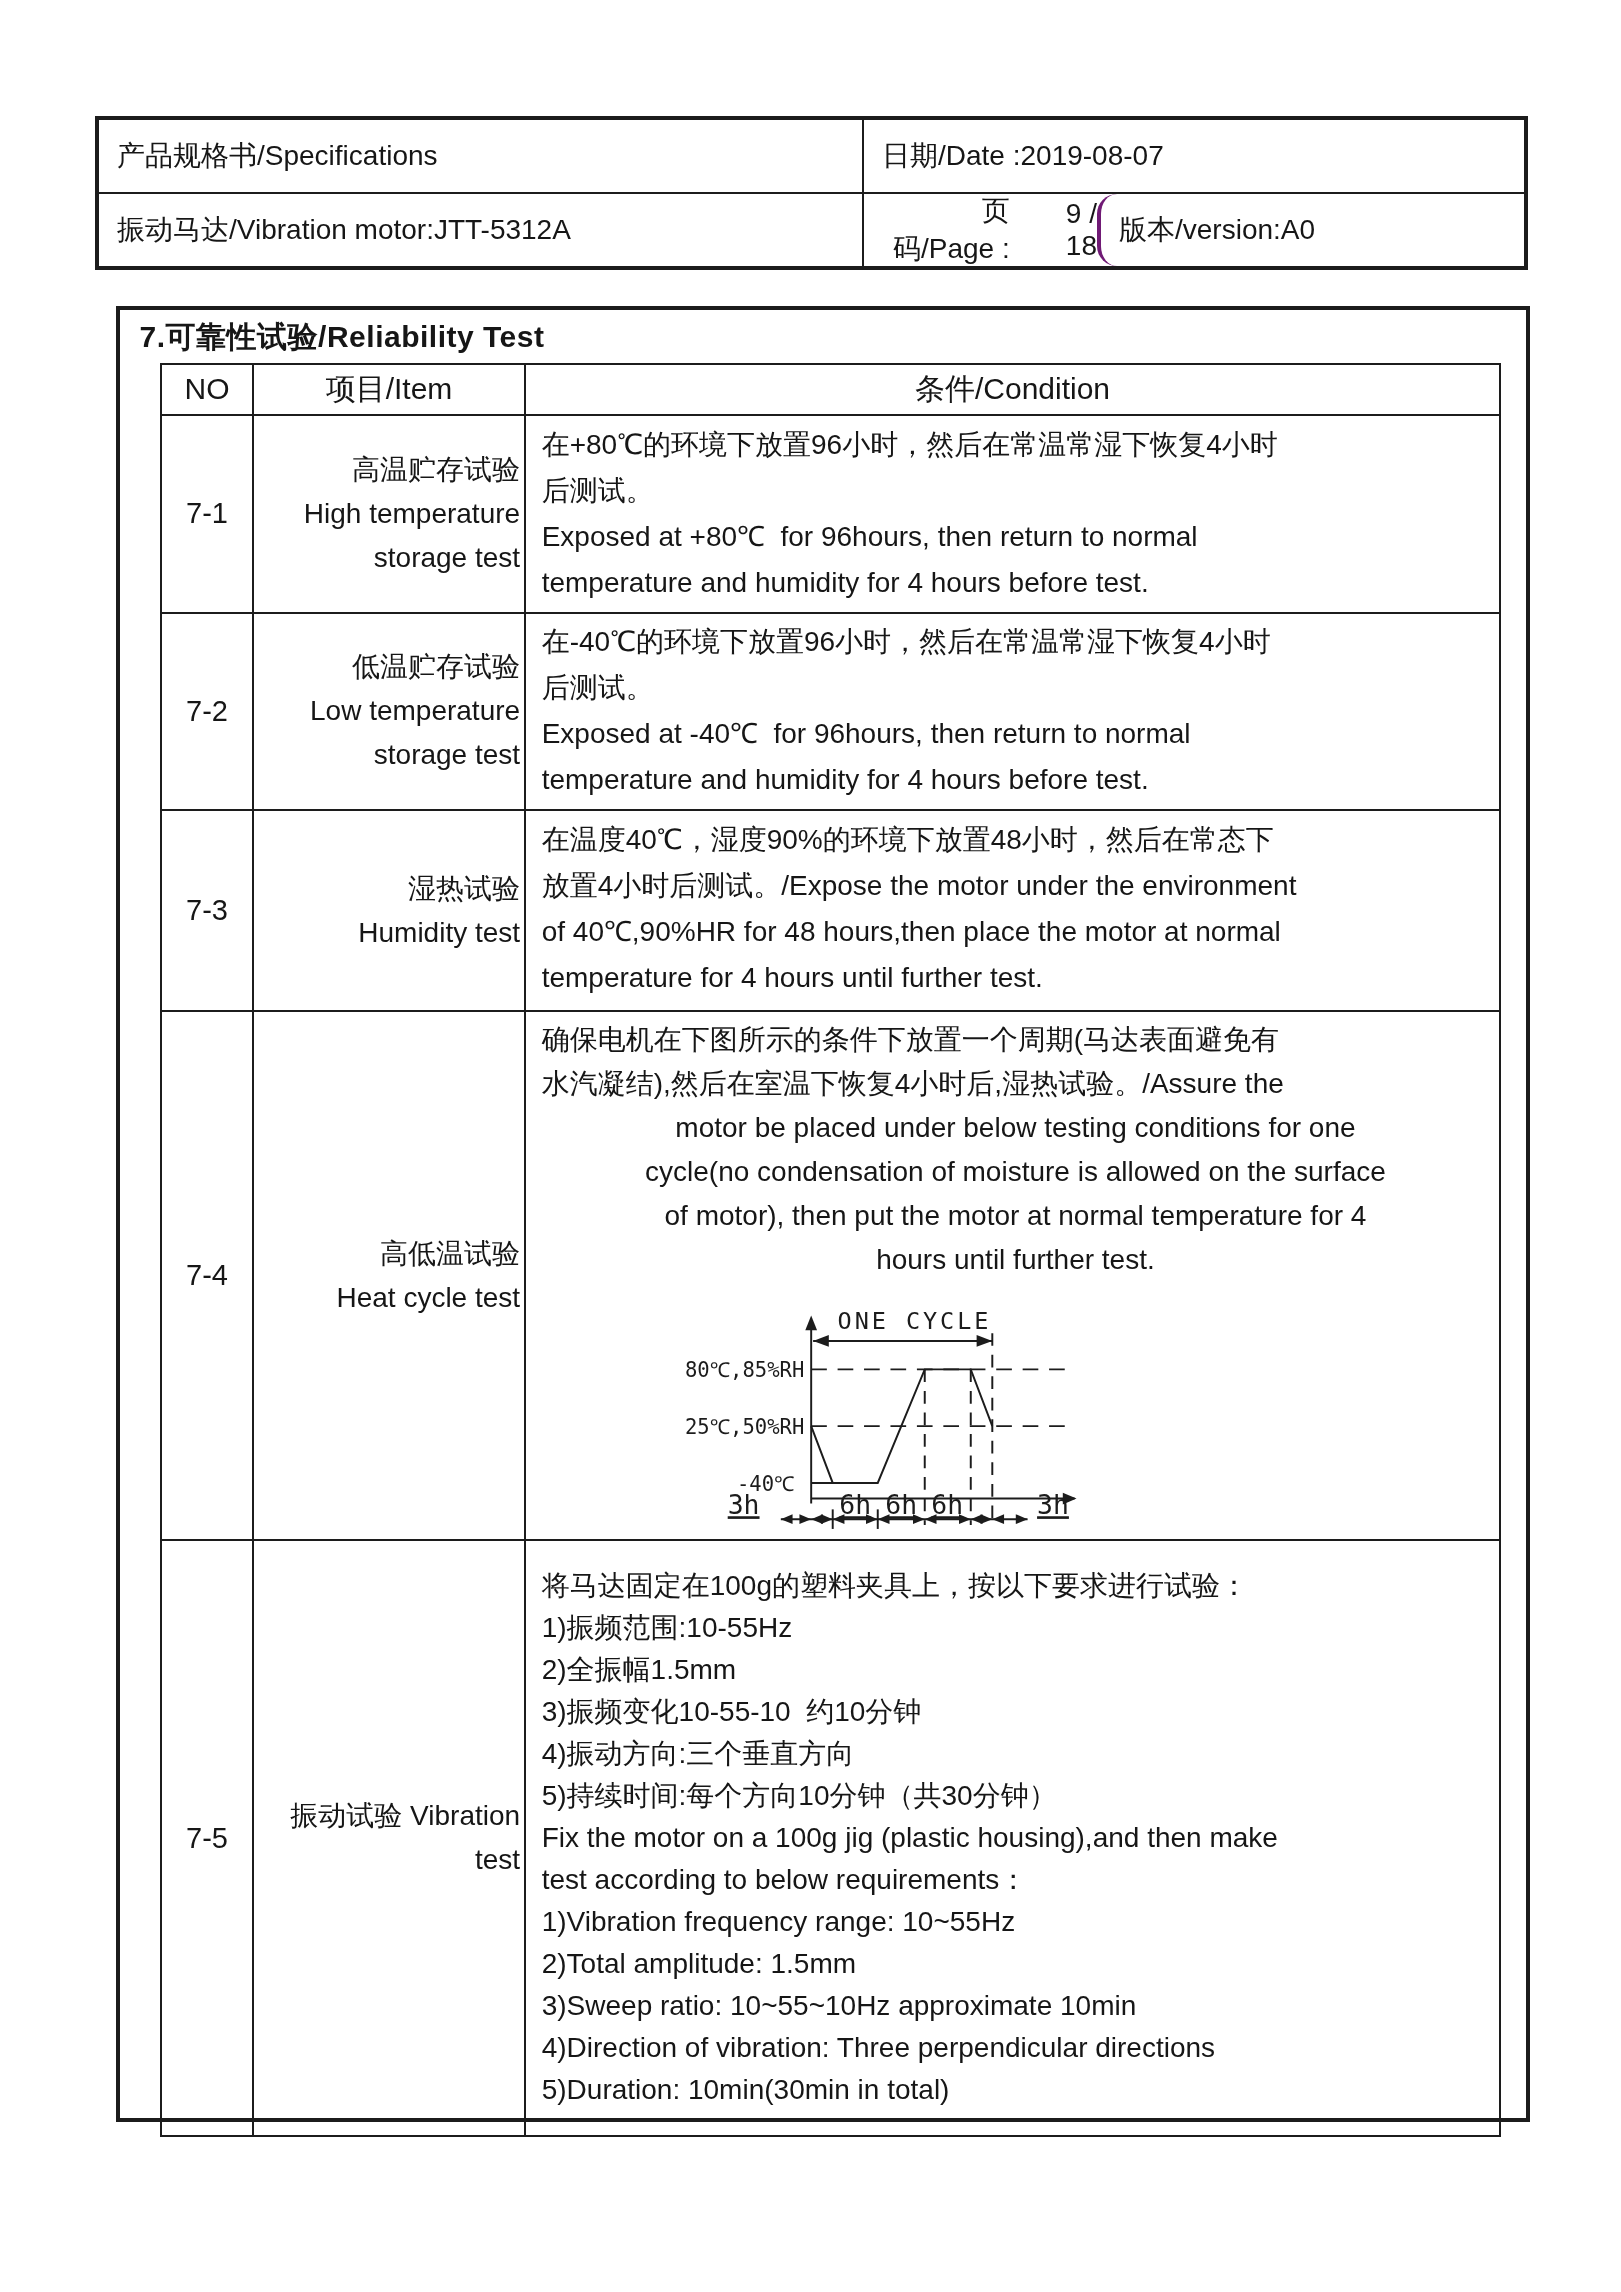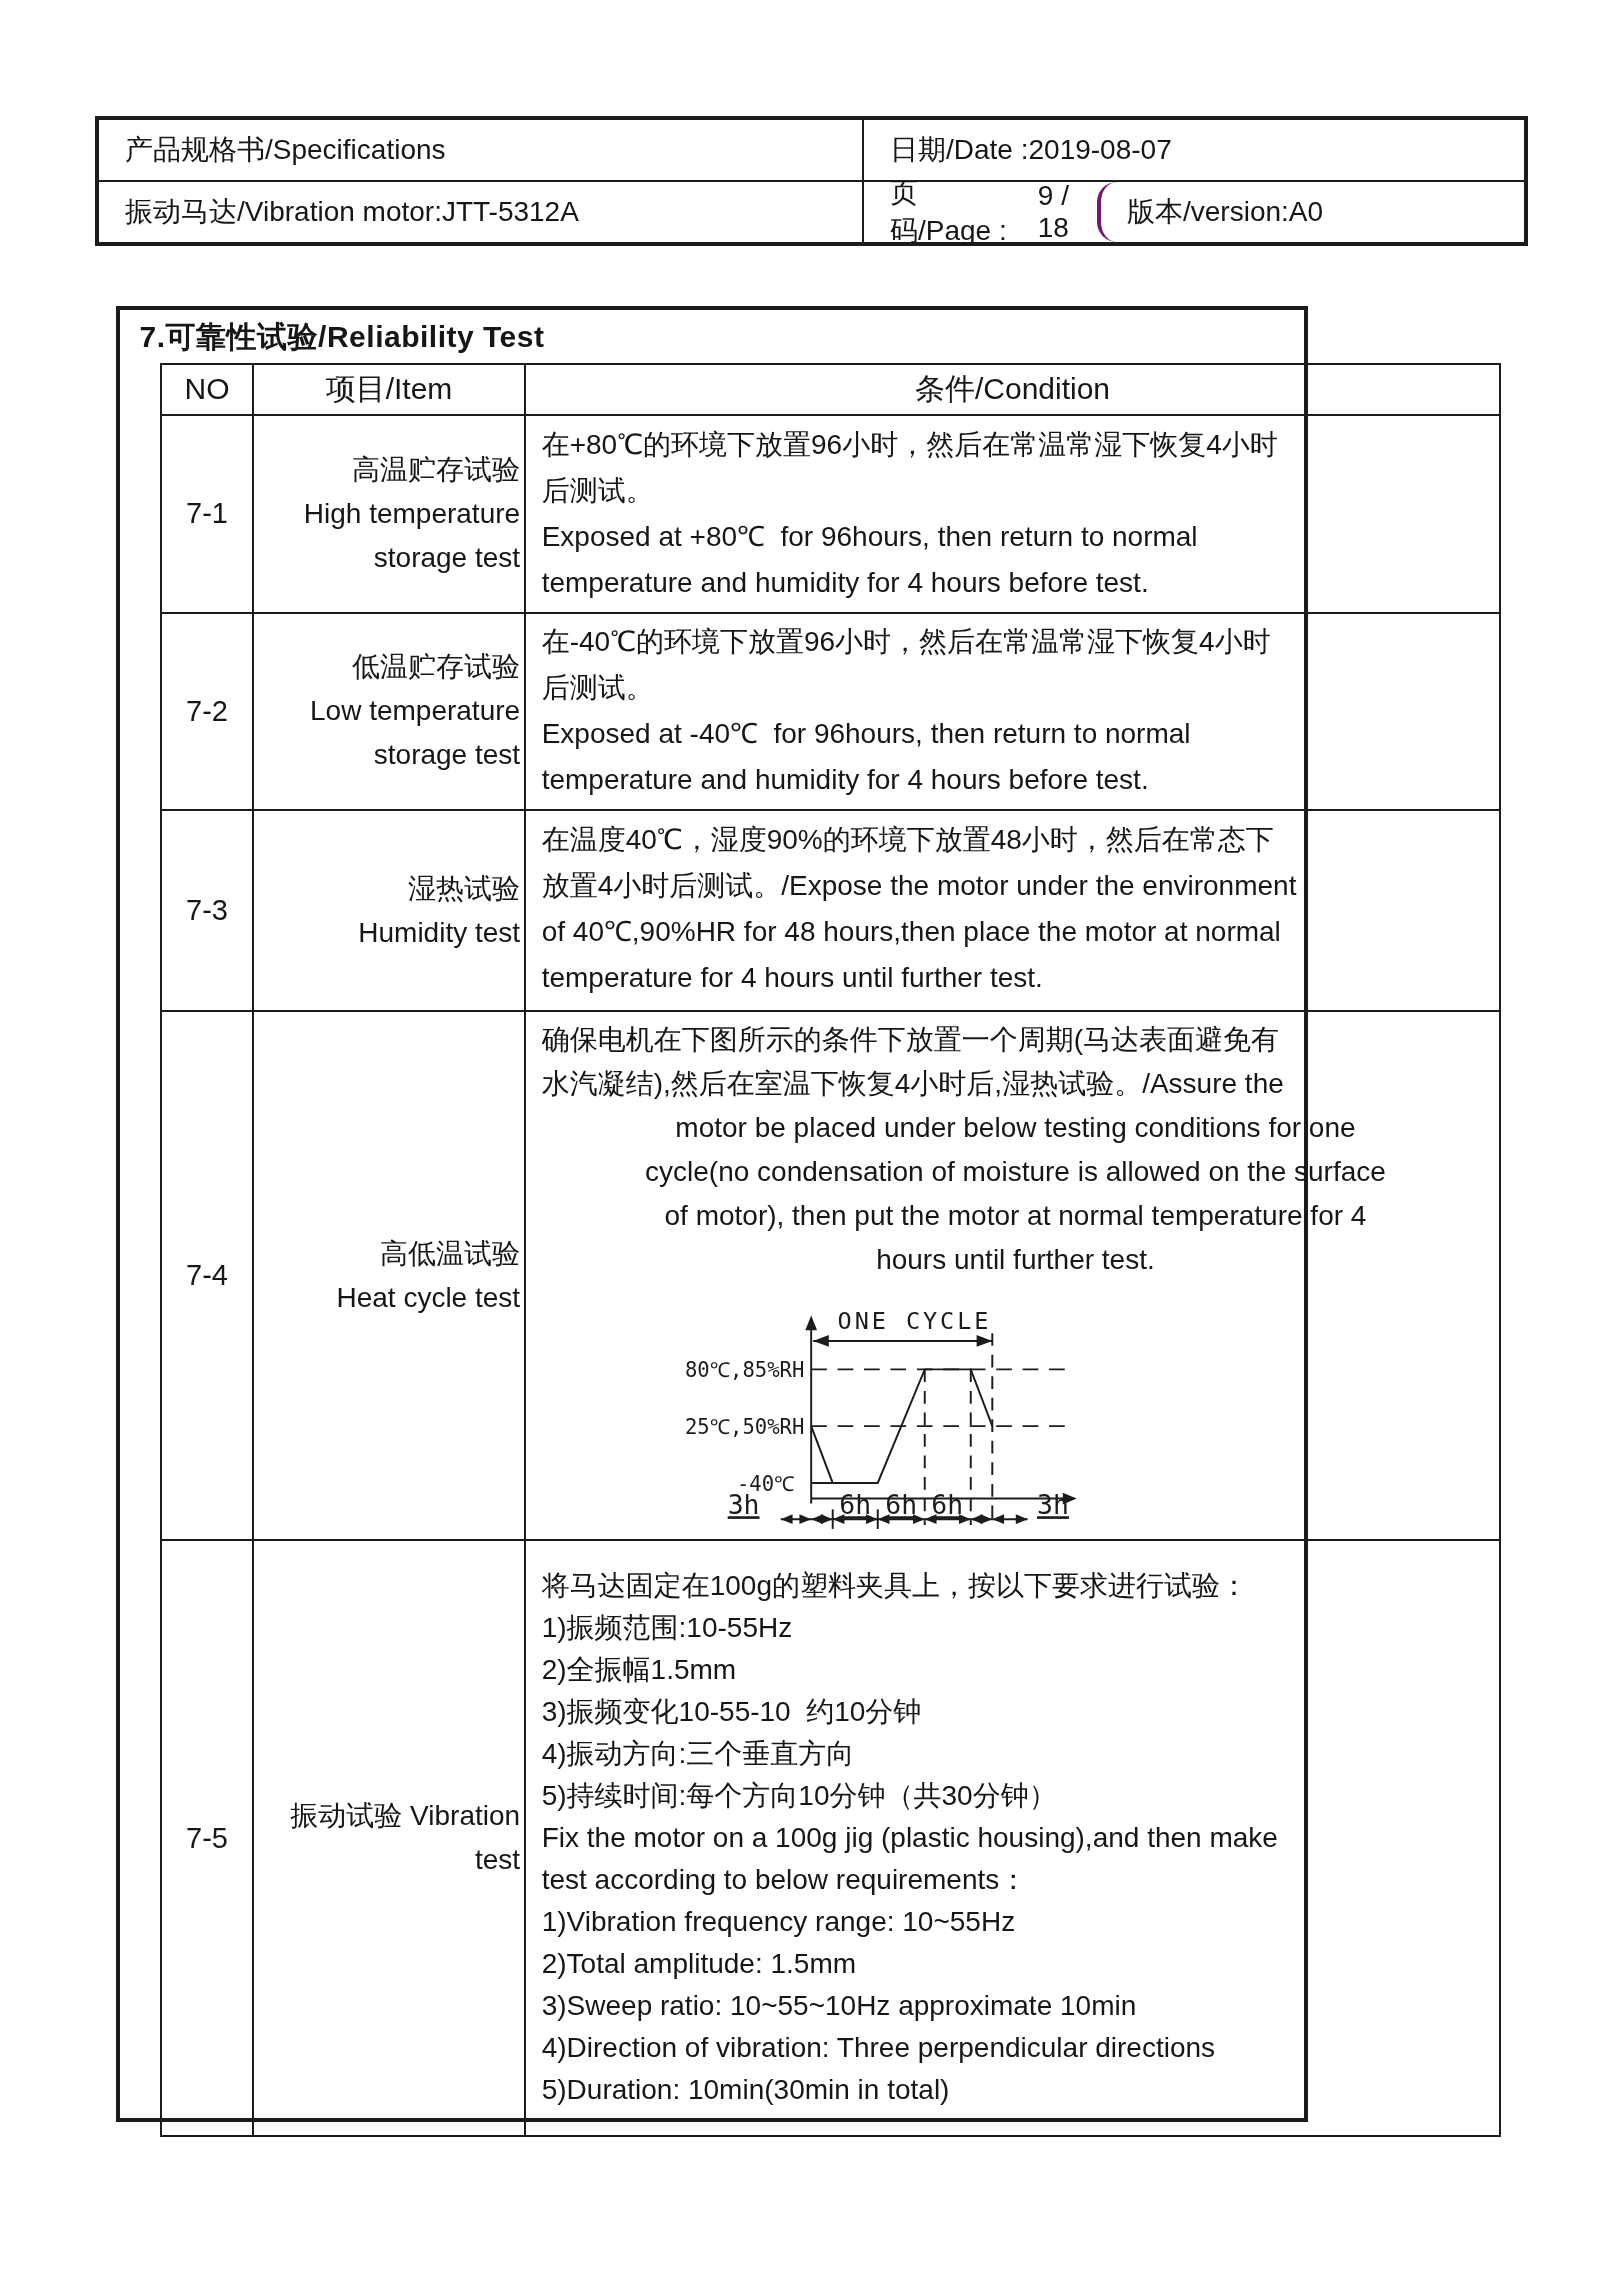--- a/index.html
+++ b/index.html
@@ -5,28 +5,28 @@
   html,body { margin:0; padding:0; background:#e8e8e8; }
   .page {
     position:relative; width:1621px; height:2293px; background:#ffffff;
     font-family:"Liberation Sans", sans-serif; color:#161616; margin:0 auto;
     overflow:hidden;
   }
   
   .hdr { position:absolute; left:95px; top:116px; width:1433px; border:4.9px solid #1c1c1c; box-sizing:border-box; }
   .hdr-row { display:flex; }
   .hdr-row + .hdr-row { border-top:2px solid #1c1c1c; }
-  .hdr-cell { box-sizing:border-box; height:60px; display:flex; align-items:center; padding-left:26px; font-size:28px; }
+  .hdr-cell { box-sizing:border-box; height:72px; display:flex; align-items:center; padding-left:18px; font-size:28px;text-align:right; }
   .hdr-c1 { width:763px; }
   .hdr-c2 { width:235px; border-left:2px solid #1c1c1c; }
   .hdr-c3 { flex:1; border-left:4px solid #701a75;border-radius:20px; }
   .hdr-cflex { flex:1; border-left:2px solid #1c1c1c; }
   .page-val { margin-left:25.5px; }
   
-  .main-box { position:absolute; left:116px; top:306px; width:1192px; height:1816px; border:4.9px solid #1c1c1c; box-sizing:border-box; }
+  .main-box { position:absolute; left:116px; top:306px; width:1414px; height:1816px; border:4.9px solid #1c1c1c; box-sizing:border-box; }
   .section-title { font-size:30px; font-weight:bold; padding:6.9px 0 4.9px 19.6px; letter-spacing:0.5px; }
   table.rel { border-collapse:collapse; margin-left:40px; table-layout:fixed; width:1339px; }
   table.rel td { border:2.9px solid #1c1c1c; box-sizing:border-box; }
   .th-row td { height:51px; text-align:center; font-size:30px; vertical-align:middle; }
   .no-cell { text-align:center; font-size:29px; vertical-align:middle; }
   .item-cell { text-align:right; font-size:28px; line-height:44px; vertical-align:middle; padding:3.9px; }
   .cond-cell { font-size:28px; padding:5.9px 9.8px 5.9px 15.7px; vertical-align:top; }
   .cond-cell div { white-space:pre-wrap; }
   .lh47 div { line-height:46px; }
   .lh45 div { line-height:44px; }

